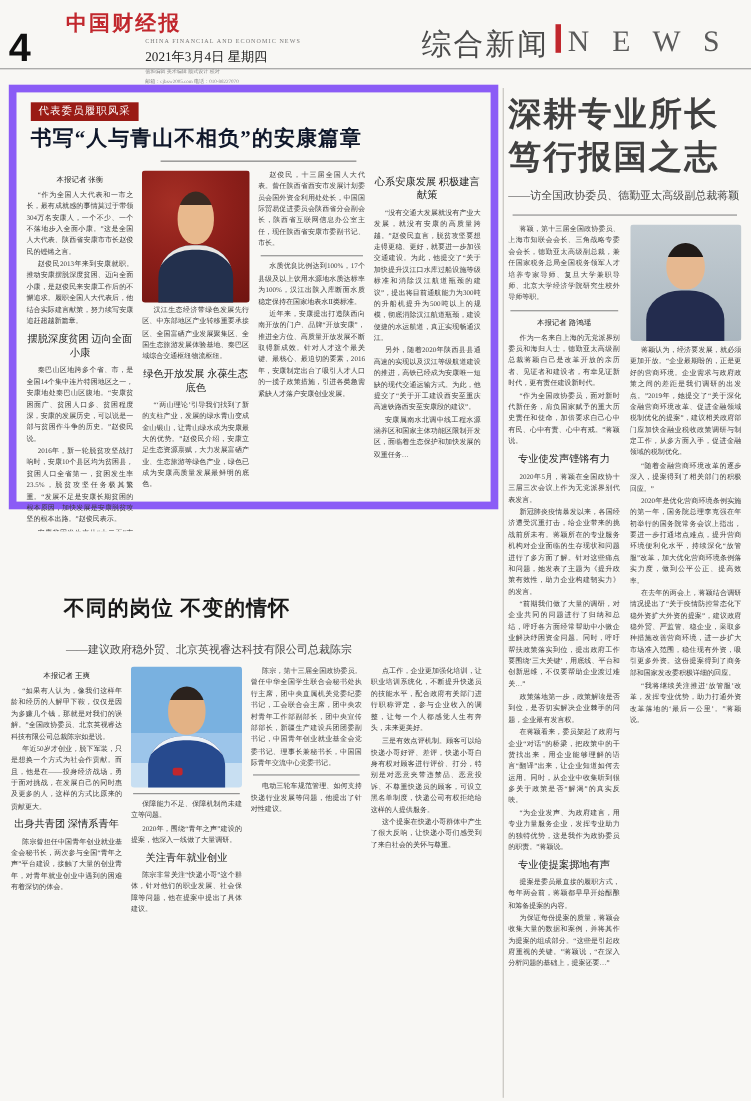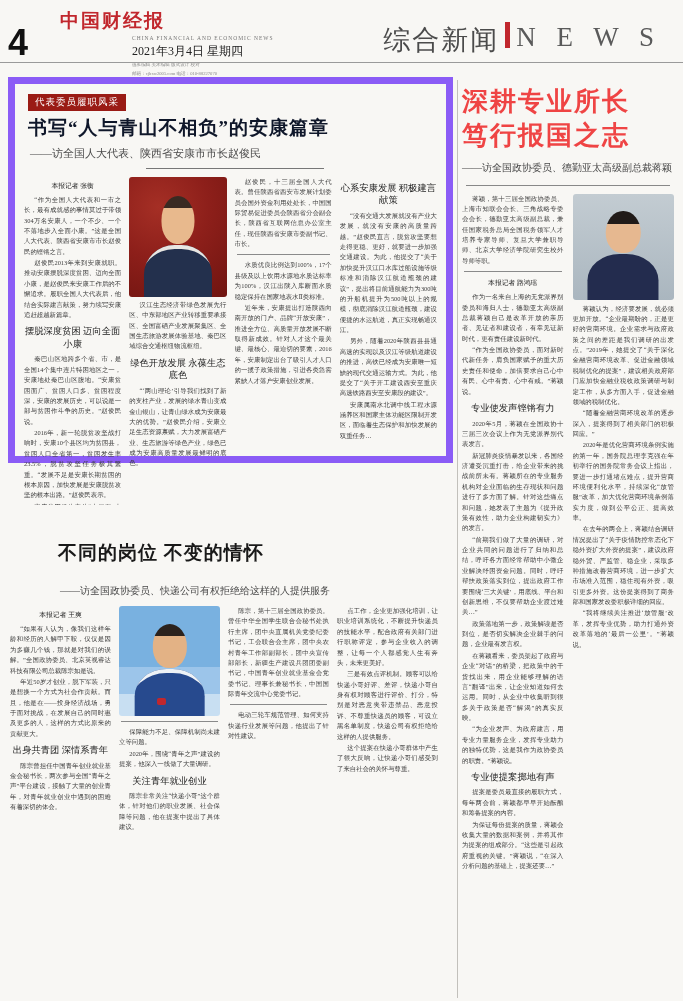--- a/index.html
+++ b/index.html
@@ -58,21 +58,21 @@
              font-family:"Liberation Sans",sans-serif;}
   .main-title{font-size:19px;font-weight:bold;color:#0f172a;margin:6px 0 0 4px;
               letter-spacing:1px;line-height:1.2;}
   .main-sub{font-size:11px;color:#4a4a4a;margin:6px 0 0 6px;}
   .main-cols{margin-top:8px;gap:8px;}
   .main-col{width:102px;height:328px;}
   .main-photo{height:120px;margin-bottom:3px;}
   .headline-rule{width:178px;height:1px;background:#777;margin:7px 0 4px 122px;}
   
   .right-art{position:absolute;left:462px;top:85px;width:212px;}
-  .right-title{font-size:26px;font-weight:bold;color:#ef4444;line-height:1.3;
+  .right-title{font-size:30px;font-weight:bold;color:#404040;line-height:1.3;
                letter-spacing:2px;margin:0;}
   .right-sub{font-size:10px;color:#4a4a4a;margin:8px 0 0 0;}
   .right-rule{border:none;border-top:1px solid #888;margin:10px 4px 8px;}
   .right-cols{gap:9px;}
   .right-col{width:102px;height:772px;}
   .right-photo{height:106px;margin-bottom:4px;}
   .v-divider{position:absolute;left:457px;top:80px;width:1px;height:918px;background:#c2c0bb;}
   
   .bottom-art{position:absolute;left:10px;top:540px;width:443px;}
   .bottom-title{font-size:19px;font-weight:bold;color:#191919;margin:0 0 18px 48px;
@@ -102,21 +102,20 @@
       <span class="section-en">N E W S</span>
     </div>
     <div class="header-rule"></div>
   </div>
 
   <div class="v-divider"></div>
 
   <div class="redbox">
     <span class="tag-badge">代表委员履职风采</span>
     <h1 class="main-title blk">书写“人与青山不相负”的安康篇章</h1>
-    <div class="main-sub">——访全国人大代表、陕西省安康市市长赵俊民</div>
     <div class="headline-rule"></div>
     <div class="cols main-cols">
       <div class="col main-col">
           <p class="blk byline">本报记者 张衡</p>
           <p class="blk p">“作为全国人大代表和一市之长，最有成就感的事情莫过于带领304万名安康人，一个不少、一个不落地步入全面小康。”这是全国人大代表、陕西省安康市市长赵俊民的铿锵之言。</p>
           <p class="blk p">赵俊民2013年来到安康就职。推动安康摆脱深度贫困、迈向全面小康，是赵俊民来安康工作后的不懈追求。履职全国人大代表后，他结合实际建言献策，努力续写安康追赶超越新篇章。</p>
           <h3 class="blk subhead">摆脱深度贫困 迈向全面小康</h3>
           <p class="blk p">秦巴山区地跨多个省、市，是全国14个集中连片特困地区之一，安康地处秦巴山区腹地。“安康贫困面广、贫困人口多、贫困程度深，安康的发展历史，可以说是一部与贫困作斗争的历史。”赵俊民说。</p>
           <p class="blk p">2016年，新一轮脱贫攻坚战打响时，安康10个县区均为贫困县，贫困人口全省第一，贫困发生率23.5%，脱贫攻坚任务极其繁重。“发展不足是安康长期贫困的根本原因，加快发展是安康脱贫攻坚的根本出路。”赵俊民表示。</p>
           <p class="blk p">安康贫困发生率从“十二五”末的23.5%下降至2019年的1.3%，992个贫困村全部出列，10个县区全部脱贫摘帽，区域性整体贫困问题基本解决，苏陕扶贫协作新模式、新民风建设、新社区工厂等10余项安康经验、安康模式得到中央领导同志的批示肯定。</p>
@@ -173,21 +172,21 @@
           <p class="blk p">“随着金融营商环境改革的逐步深入，提案得到了相关部门的积极回应。”</p>
           <p class="blk p">2020年是优化营商环境条例实施的第一年，国务院总理李克强在年初举行的国务院常务会议上指出，要进一步打通堵点难点，提升营商环境便利化水平，持续深化“放管服”改革，加大优化营商环境条例落实力度，做到公平公正、提高效率。</p>
           <p class="blk p">在去年的两会上，蒋颖结合调研情况提出了“关于疫情防控常态化下稳外资扩大外资的提案”，建议政府稳外贸、严监管、稳企业，采取多种措施改善营商环境，进一步扩大市场准入范围，稳住现有外资，吸引更多外资。这份提案得到了商务部和国家发改委积极详细的回应。</p>
           <p class="blk p">“我将继续关注推进‘放管服’改革，发挥专业优势，助力打通外资改革落地的‘最后一公里’。”蒋颖说。</p>
         </div>
     </div>
   </div>
 
   <div class="bottom-art">
     <h2 class="bottom-title blk">不同的岗位 不变的情怀</h2>
-    <div class="bottom-sub">——访全国政协委员、快递公司有权拒绝给这样的人提供服务</div>
+    <div class="bottom-sub">——建议政府稳外贸、北京英视睿达科技有限公司总裁陈宗</div>
     <div class="cols bottom-cols">
       <div class="col bottom-col">
           <p class="blk byline">本报记者 王爽</p>
           <p class="blk p">“如果有人认为，像我们这样年龄和经历的人解甲下鞍，仅仅是因为多赚几个钱，那就是对我们的误解。”全国政协委员、北京英视睿达科技有限公司总裁陈宗如是说。</p>
           <p class="blk p">年近50岁才创业，脱下军装，只是想换一个方式为社会作贡献。而且，他是在——投身经济战场，勇于面对挑战，在发展自己的同时惠及更多的人，这样的方式比原来的贡献更大。</p>
           <h3 class="blk subhead">出身共青团 深情系青年</h3>
           <p class="blk p">陈宗曾担任中国青年创业就业基金会秘书长，两次参与全国“青年之声”平台建设，接触了大量的创业青年，对青年就业创业中遇到的困难有着深切的体会。</p>
         </div>
       <div class="col bottom-col">
           <div class="blk photo photo-sky bottom-photo">

